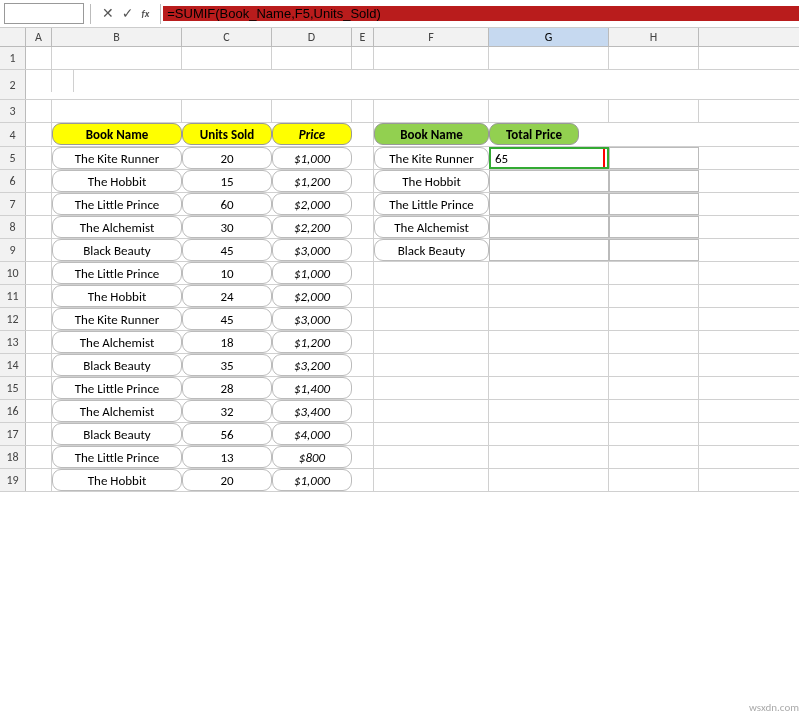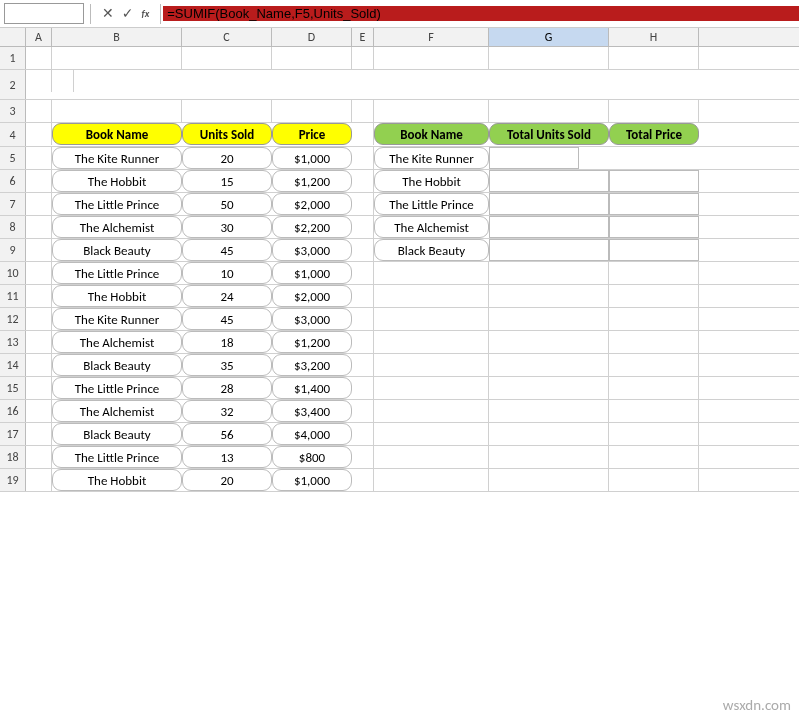--- a/index.html
+++ b/index.html
@@ -115,21 +115,21 @@
       white-space: nowrap;
       overflow: hidden;
       height: 22px;
     }
     .cell.center { justify-content: center; border-radius: 9px; }
 
     
     .col-a { width: 26px; min-width: 26px; }
     .col-b { width: 130px; min-width: 130px; }
     .col-c { width: 90px; min-width: 90px; }
-    .col-d { width: 80px; min-width: 80px; }
+    .col-d { width: 80px; min-width: 80px; font-style: italic; }
     .col-e { width: 22px; min-width: 22px; }
     .col-f { width: 115px; min-width: 115px; }
     .col-g { width: 120px; min-width: 120px; }
     .col-h { width: 90px; min-width: 90px; }
 
     
     .yellow-header {
       background: #ffff00;
       font-weight: bold;
       border: 1px solid #999;
@@ -216,52 +216,58 @@
   </div>
 
   <div class="grid-row" style="height:24px;">
     <div class="row-num">4</div>
     <div class="cell col-a"></div>
     <div class="cell col-b yellow-header center">Book Name</div>
     <div class="cell col-c yellow-header center">Units Sold</div>
     <div class="cell col-d yellow-header center">Price</div>
     <div class="cell col-e"></div>
     <div class="cell col-f green-header center">Book Name</div>
-    <div class="cell col-g green-header center">Total Units Sold</div>
     <div class="cell col-h green-header center">Total Price</div>
   </div>
 
   <div class="grid-row" style="position:relative;">
     <div class="row-num">5</div>
     <div class="cell col-a"></div>
     <div class="cell col-b data-table-cell center">The Kite Runner</div>
     <div class="cell col-c data-table-cell center">20</div>
     <div class="cell col-d data-table-cell center">$1,000</div>
     <div class="cell col-e"></div>
     <div class="cell col-f data-table-cell center">The Kite Runner</div>
+    <div class="cell col-g data-table-cell cell-active-g5" style="position:relative;">
+      <span>65</span>
+
+      <div style="position:absolute;right:2px;top:0;width:2px;background:red;height:110px;z-index:10;">
+        
+      </div>
+    </div>
     <div class="cell col-h data-table-cell"></div>
   </div>
 
   <div class="grid-row">
     <div class="row-num">6</div>
     <div class="cell col-a"></div>
     <div class="cell col-b data-table-cell center">The Hobbit</div>
     <div class="cell col-c data-table-cell center">15</div>
     <div class="cell col-d data-table-cell center">$1,200</div>
     <div class="cell col-e"></div>
     <div class="cell col-f data-table-cell center">The Hobbit</div>
     <div class="cell col-g data-table-cell"></div>
     <div class="cell col-h data-table-cell"></div>
   </div>
 
   <div class="grid-row">
     <div class="row-num">7</div>
     <div class="cell col-a"></div>
     <div class="cell col-b data-table-cell center">The Little Prince</div>
-    <div class="cell col-c data-table-cell center">50</div>
+    <div class="cell col-c data-table-cell center">60</div>
     <div class="cell col-d data-table-cell center">$2,000</div>
     <div class="cell col-e"></div>
     <div class="cell col-f data-table-cell center">The Little Prince</div>
     <div class="cell col-g data-table-cell"></div>
     <div class="cell col-h data-table-cell"></div>
   </div>
 
   <div class="grid-row">
     <div class="row-num">8</div>
     <div class="cell col-a"></div>
@@ -401,13 +407,13 @@
     <div class="cell col-c data-table-cell center">20</div>
     <div class="cell col-d data-table-cell center">$1,000</div>
     <div class="cell col-e"></div>
     <div class="cell col-f"></div>
     <div class="cell col-g"></div>
     <div class="cell col-h"></div>
   </div>
 
 </div>
 
-<div style="position:fixed;bottom:4px;right:8px;font-size:15px;color:#aaa;">wsxdn.com</div>
+<div style="position:fixed;bottom:4px;right:0;font-size:11px;color:#aaa;">wsxdn.com</div>
 
 </body></html>

